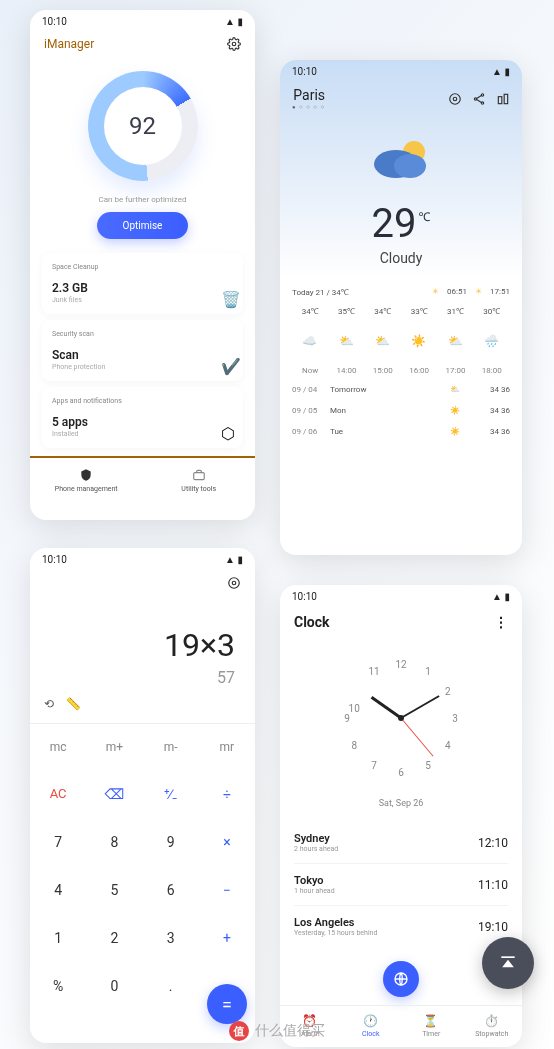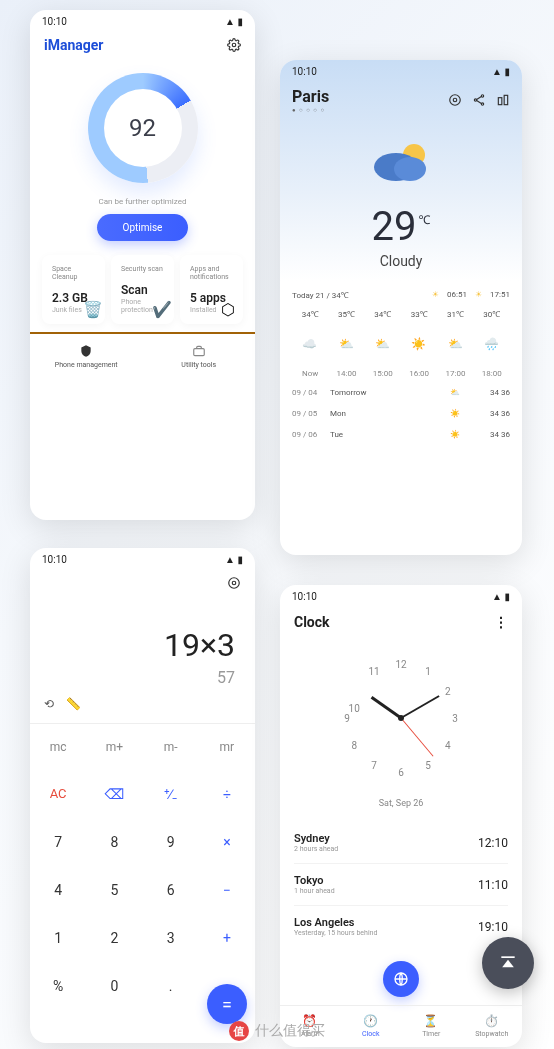--- a/index.html
+++ b/index.html
@@ -4,43 +4,43 @@
 <style>
 * { box-sizing: border-box; margin: 0; padding: 0; font-family: -apple-system, BlinkMacSystemFont, "Segoe UI", Roboto, Arial, sans-serif; }
 body { width: 554px; height: 1049px; background: linear-gradient(135deg, #eaf0f9 0%, #f5f8fc 40%, #ffffff 100%); position: relative; overflow: hidden; }
 .phone { position: absolute; background: #fff; border-radius: 16px; box-shadow: 0 8px 32px rgba(0,0,0,0.12); overflow: hidden; }
 .statusbar { display: flex; justify-content: space-between; align-items: center; padding: 6px 12px; font-size: 10px; color: #222; }
 .statusbar .right { display: flex; gap: 3px; align-items: center; }
 
 
 #imanager { left: 30px; top: 10px; width: 225px; height: 510px; }
 .im-header { display: flex; justify-content: space-between; align-items: center; padding: 4px 14px; }
-.im-title { font-weight: 700; font-size: 14px; color: #1d4ed8; }
+.im-title { font-weight: 400; font-size: 12px; color: #a16207; }
 .gear { width: 14px; height: 14px; }
 .im-ring-wrap { display: flex; justify-content: center; margin-top: 16px; }
 .im-ring { width: 110px; height: 110px; border-radius: 50%; background: conic-gradient(#9ecbff 0deg, #3b6eff 60deg, #eceef4 60deg 175deg, #9ecbff 175deg 360deg); display: flex; align-items: center; justify-content: center; box-shadow: 0 10px 20px rgba(70,120,255,0.15); }
 .im-ring-inner { width: 78px; height: 78px; background: #fff; border-radius: 50%; display: flex; align-items: center; justify-content: center; font-size: 24px; color: #3b3e4a; font-weight: 400; }
 .im-caption { text-align: center; font-size: 8px; color: #999; margin-top: 14px; }
 .im-btn { display: block; margin: 8px auto 0; background: linear-gradient(90deg,#4a6bff,#3b5eff); color: #fff; border: none; border-radius: 20px; padding: 8px 26px; font-size: 10px; box-shadow: 0 4px 12px rgba(59,94,255,0.3); }
-.im-cards { display: grid; grid-template-columns: 1fr 1fr 1fr; gap: 6px; padding: 14px 12px 8px; }
+.im-cards { display: grid; grid-template-columns: 1fr; gap: 6px; padding: 14px 12px 8px; }
 .im-card { background: #fff; border-radius: 8px; padding: 10px; box-shadow: 0 2px 8px rgba(0,0,0,0.04); position: relative; }
 .im-card-title { font-size: 7px; color: #888; margin-bottom: 10px; }
 .im-card-val { font-size: 12px; font-weight: 600; color: #222; }
 .im-card-sub { font-size: 7px; color: #aaa; margin-top: 1px; }
 .im-card-icon { position: absolute; right: 8px; bottom: 10px; width: 14px; height: 14px; }
 .im-tabs { display: flex; border-top: 2px solid #a16207; }
 .im-tab { flex: 1; text-align: center; padding: 10px 0; }
 .im-tab-label { font-size: 7px; color: #555; margin-top: 3px; }
 .im-tab-icon { width: 14px; height: 14px; margin: 0 auto; display: block; }
 
 
 #weather { left: 280px; top: 60px; width: 242px; height: 495px; }
 .weather-top { background: linear-gradient(180deg,#c8ddf5 0%, #e8f0fa 60%, #ffffff 100%); padding-bottom: 12px; }
 .w-header { display: flex; justify-content: space-between; align-items: center; padding: 4px 12px; }
-.w-city { font-weight: 700; font-size: 16px; color: #222; text-align: right; }
+.w-city { font-weight: 400; font-size: 14px; color: #222; text-align: right; }
 .w-dots { font-size: 6px; color: #666; letter-spacing: 1px; }
 .w-header-icons { display: flex; gap: 10px; }
 .w-cloud { display: flex; justify-content: center; margin-top: 20px; }
 .w-temp-row { display: flex; justify-content: center; align-items: flex-start; margin-top: 20px; color: #2a2e3a; }
 .w-temp-big { font-size: 40px; font-weight: 400; line-height: 1; }
 .w-temp-unit { font-size: 12px; margin-top: 4px; margin-left: 2px; }
 .w-cond { text-align: center; font-size: 14px; color: #444; margin-top: 6px; }
 .w-today { display: flex; justify-content: space-between; padding: 8px 12px; font-size: 8px; color: #555; align-items: center; }
 .w-today .sun { display: flex; gap: 8px; align-items: center; }
 .w-hours { display: flex; padding: 0 12px; font-size: 8px; color: #555; }

